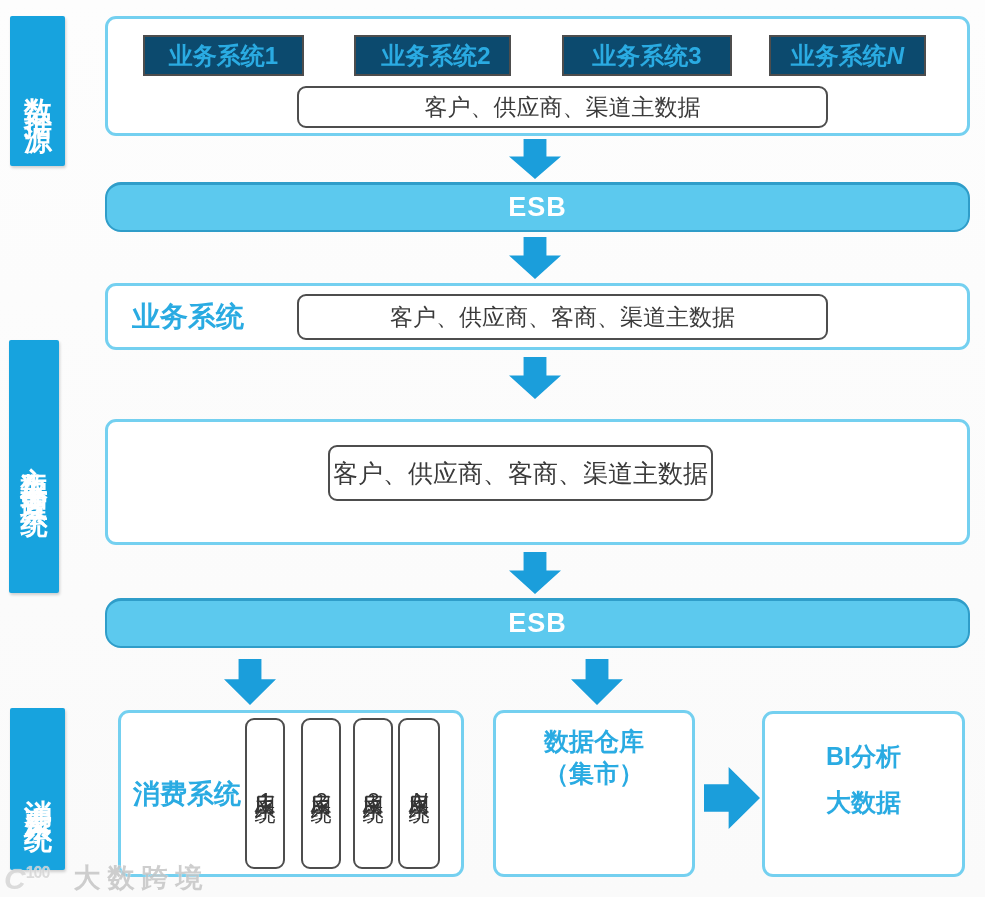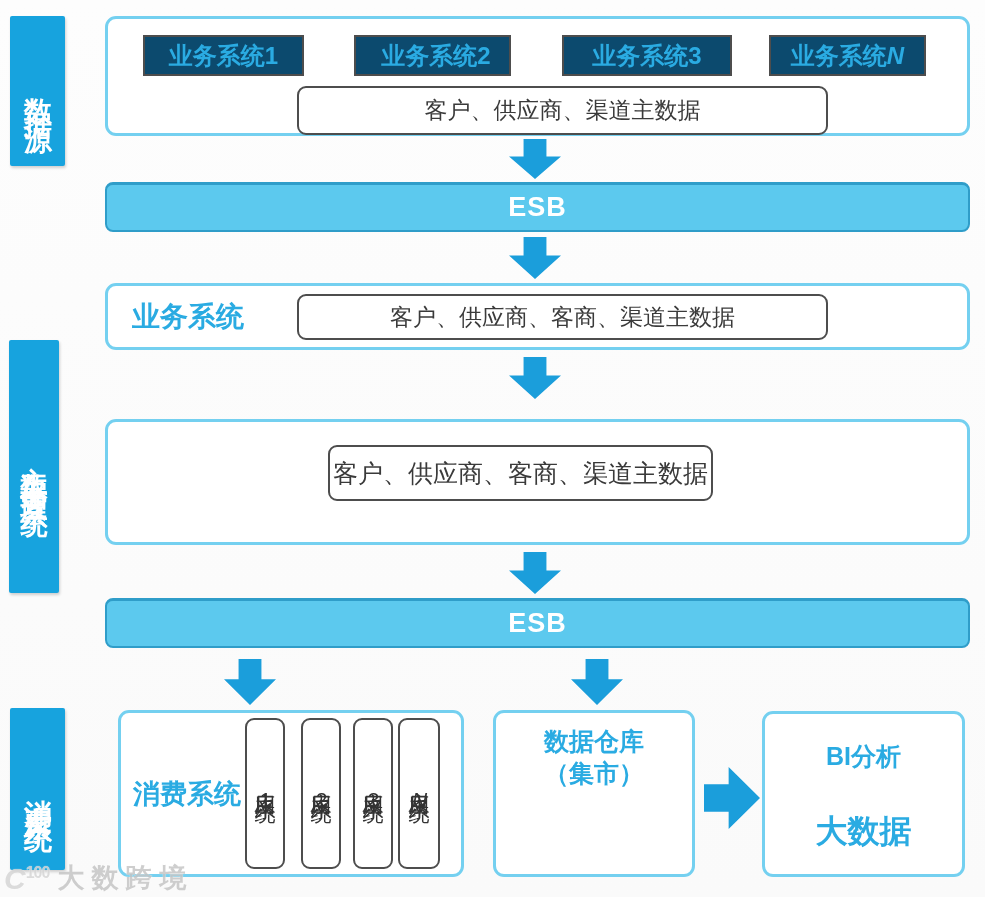--- a/index.html
+++ b/index.html
@@ -62,21 +62,21 @@
   }
   
   .esb {
     position: absolute;
     left: 105px;
     width: 865px;
     height: 50px;
     background: #5cc9ee;
     border: 2px solid #2f9dc9;
     border-top: 3px solid #2f9dc9;
-    border-radius: 8px;
+    border-radius: 16px;
     color: #ffffff;
     font-weight: bold;
     font-size: 27px;
     letter-spacing: 1px;
     display: flex;
     align-items: center;
     justify-content: center;
   }
   
   .arrow-down {
@@ -118,21 +118,21 @@
   }
   .center-text { text-align: center; position: absolute; left: 0; right: 0; }
   
   .watermark {
     position: absolute;
     left: 4px;
     top: 854px;
     height: 40px;
     display: flex;
     align-items: flex-end;
-    gap: 8px;
+    gap: 24px;
     z-index: 5;
     opacity: 0.85;
   }
   .wm-logo {
     font-weight: bold;
     font-style: italic;
     font-size: 30px;
     line-height: 30px;
     color: #d6d6d6;
     text-shadow: 0 0 1px #ffffff;
@@ -154,21 +154,21 @@
 
   <div class="vlabel l1">数据源</div>
   <div class="vlabel l2">主数据管理系统</div>
   <div class="vlabel l3">消费系统</div>
 
   <div class="panel" style="left:105px; top:16px; width:865px; height:120px;">
     <div class="sysbox" style="left:35px; top:16px; width:161px; height:41px;">业务系统1</div>
     <div class="sysbox" style="left:246px; top:16px; width:157px; height:41px;padding-left:7px;">业务系统2</div>
     <div class="sysbox" style="left:454px; top:16px; width:170px; height:41px;">业务系统3</div>
     <div class="sysbox" style="left:661px; top:16px; width:157px; height:41px;">业务系统<i>N</i></div>
-    <div class="databox" style="left:189px; top:67px; width:531px; height:49px;">客户、供应商、渠道主数据</div>
+    <div class="databox" style="left:189px; top:67px; width:531px; height:42px;">客户、供应商、渠道主数据</div>
   </div>
 
   <div class="arrow-down" style="left:509px; top:139px; height:40px;"></div>
 
   <div class="esb" style="top:182px;">
     <span>ESB</span>
   </div>
 
   <div class="arrow-down" style="left:509px; top:237px; height:42px;"></div>
 
@@ -202,21 +202,21 @@
 
   <div class="panel" style="left:493px; top:710px; width:202px; height:167px;">
     <div class="center-text blue-title" style="top:44px; font-size:25px;">（集市）</div>
     <div class="center-text blue-title" style="top:12px; font-size:25px;">数据仓库</div>
   </div>
 
   <div class="arrow-right" style="left:704px; top:767px; width:56px; height:62px;"></div>
 
   <div class="panel" style="left:762px; top:711px; width:203px; height:166px;">
     <div class="center-text blue-title" style="top:26px; font-size:25px;">BI分析</div>
-    <div class="center-text blue-title" style="top:96px; font-size:32px;">大数据</div>
+    <div class="center-text blue-title" style="top:72px; font-size:25px;">大数据</div>
   </div>
 
   <div class="watermark">
     <span class="wm-logo"><span>C</span><sup>100</sup></span>
     <span class="wm-text">大数跨境</span>
   </div>
 
 </div>
 
 </body></html>

